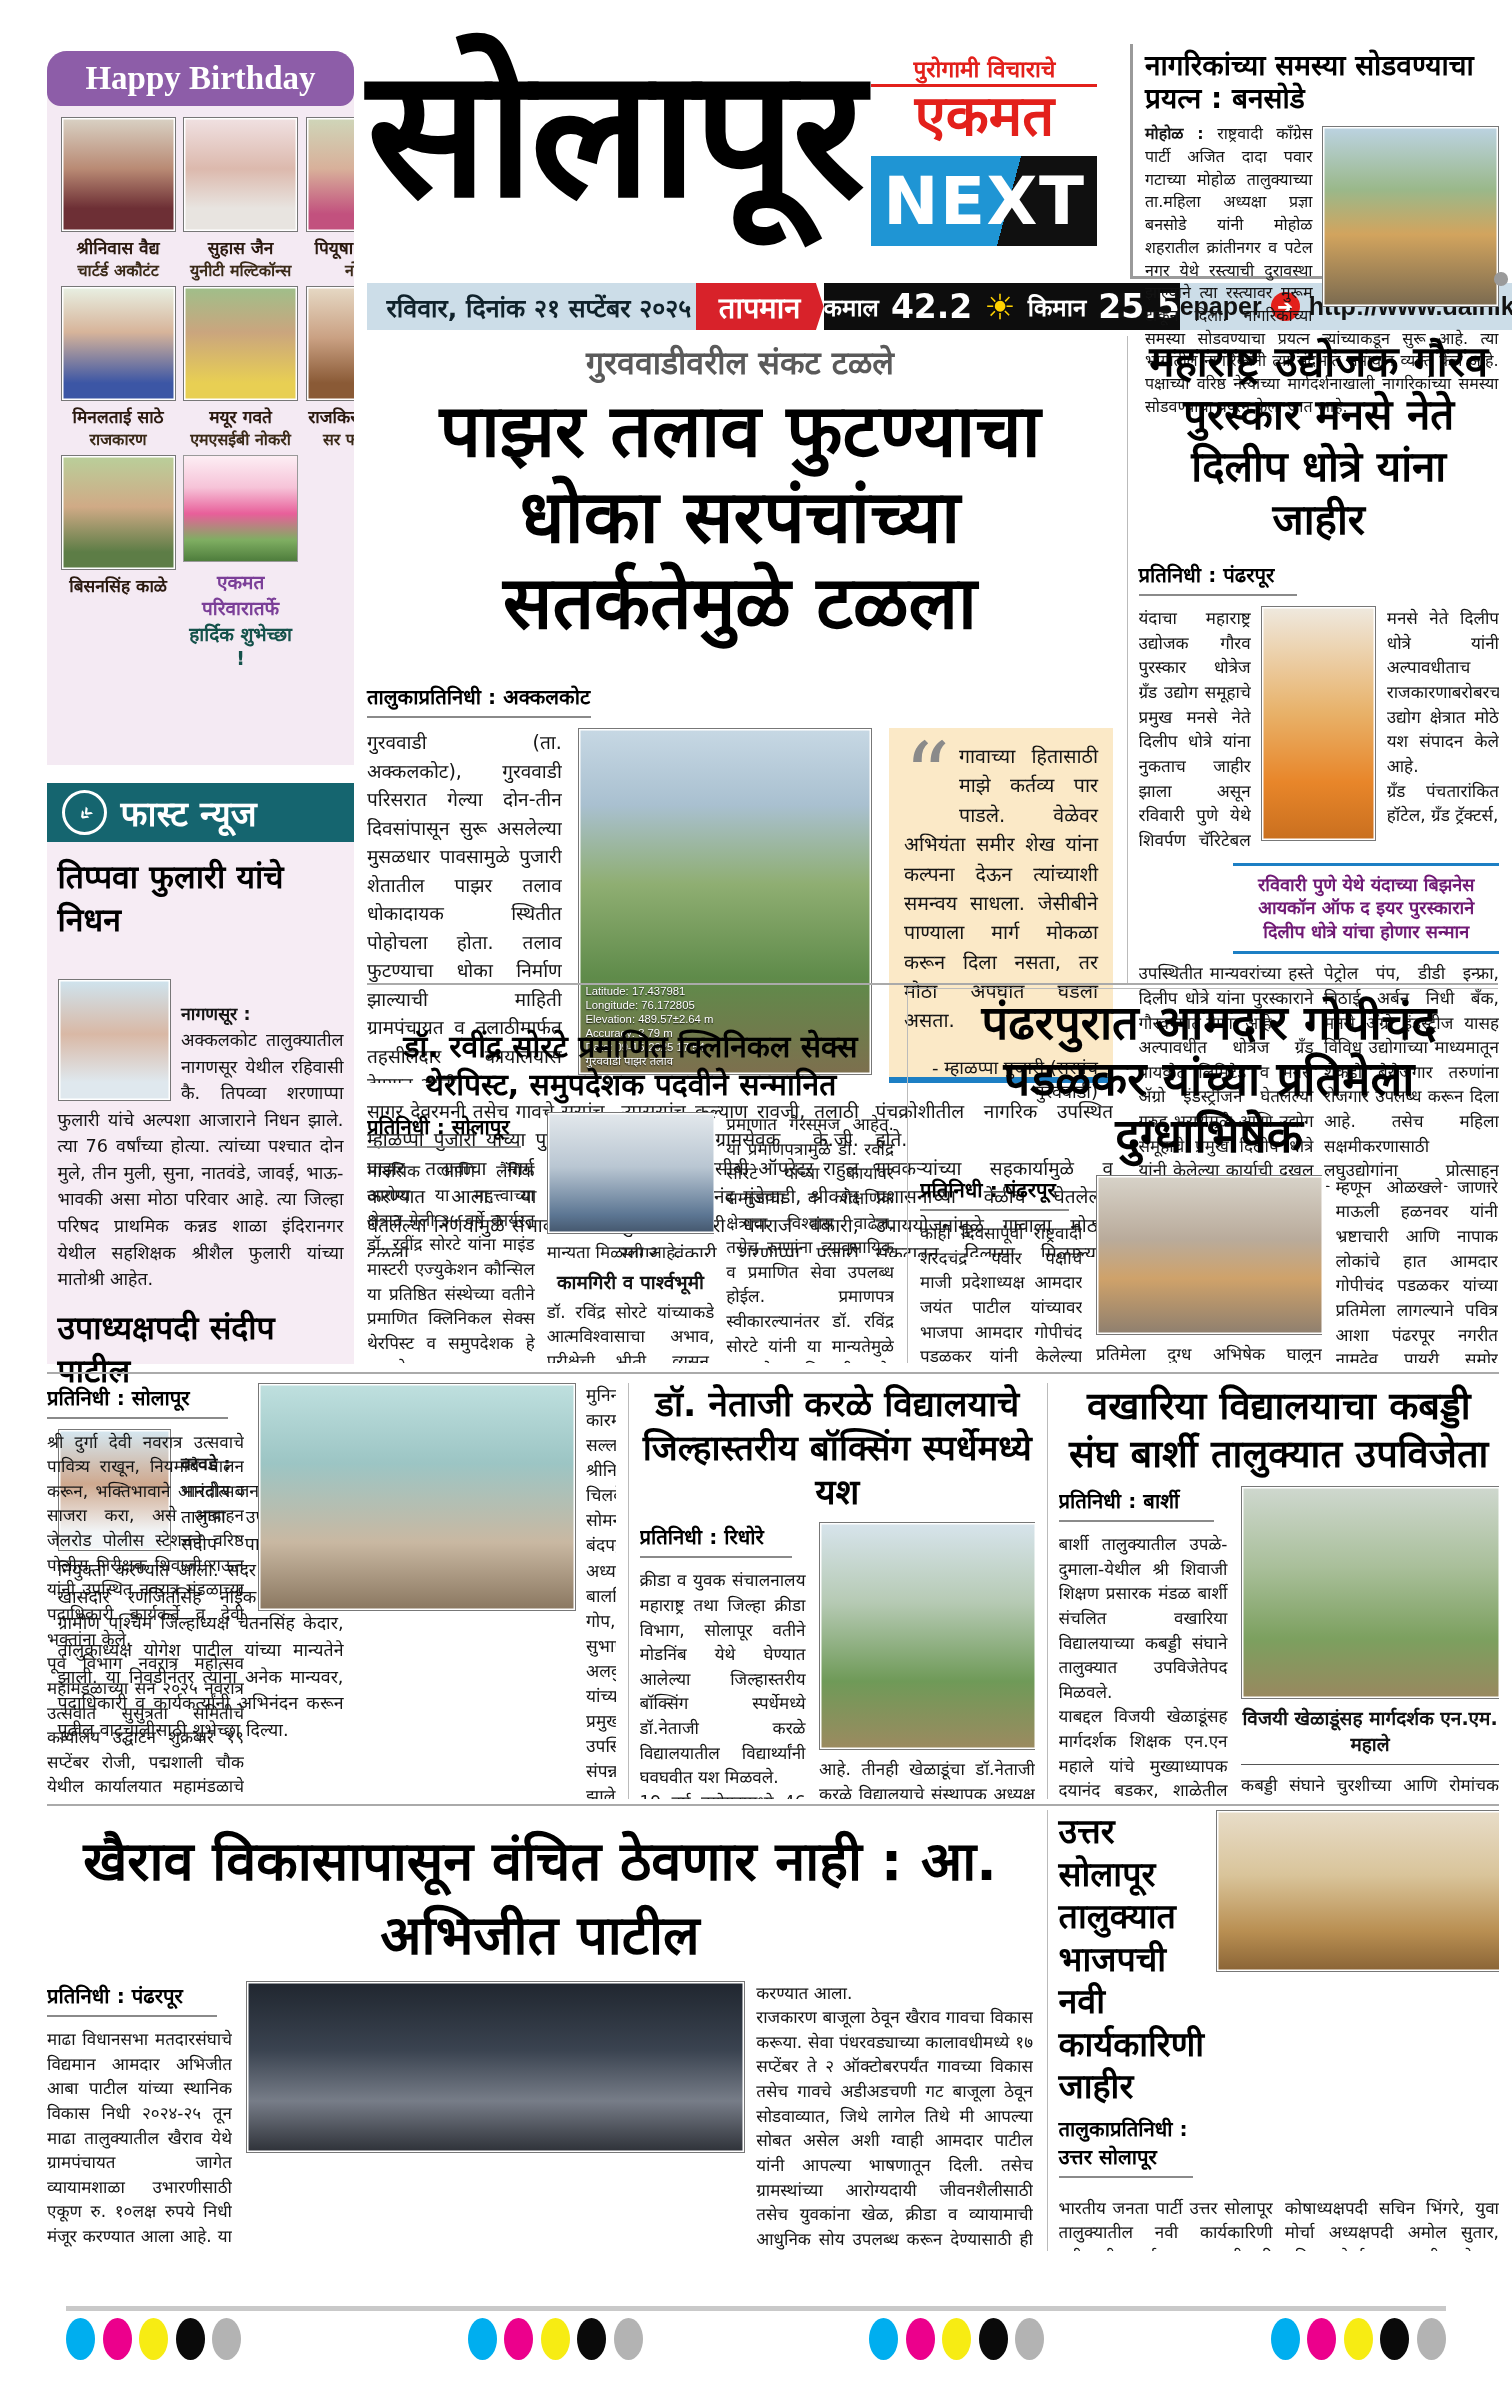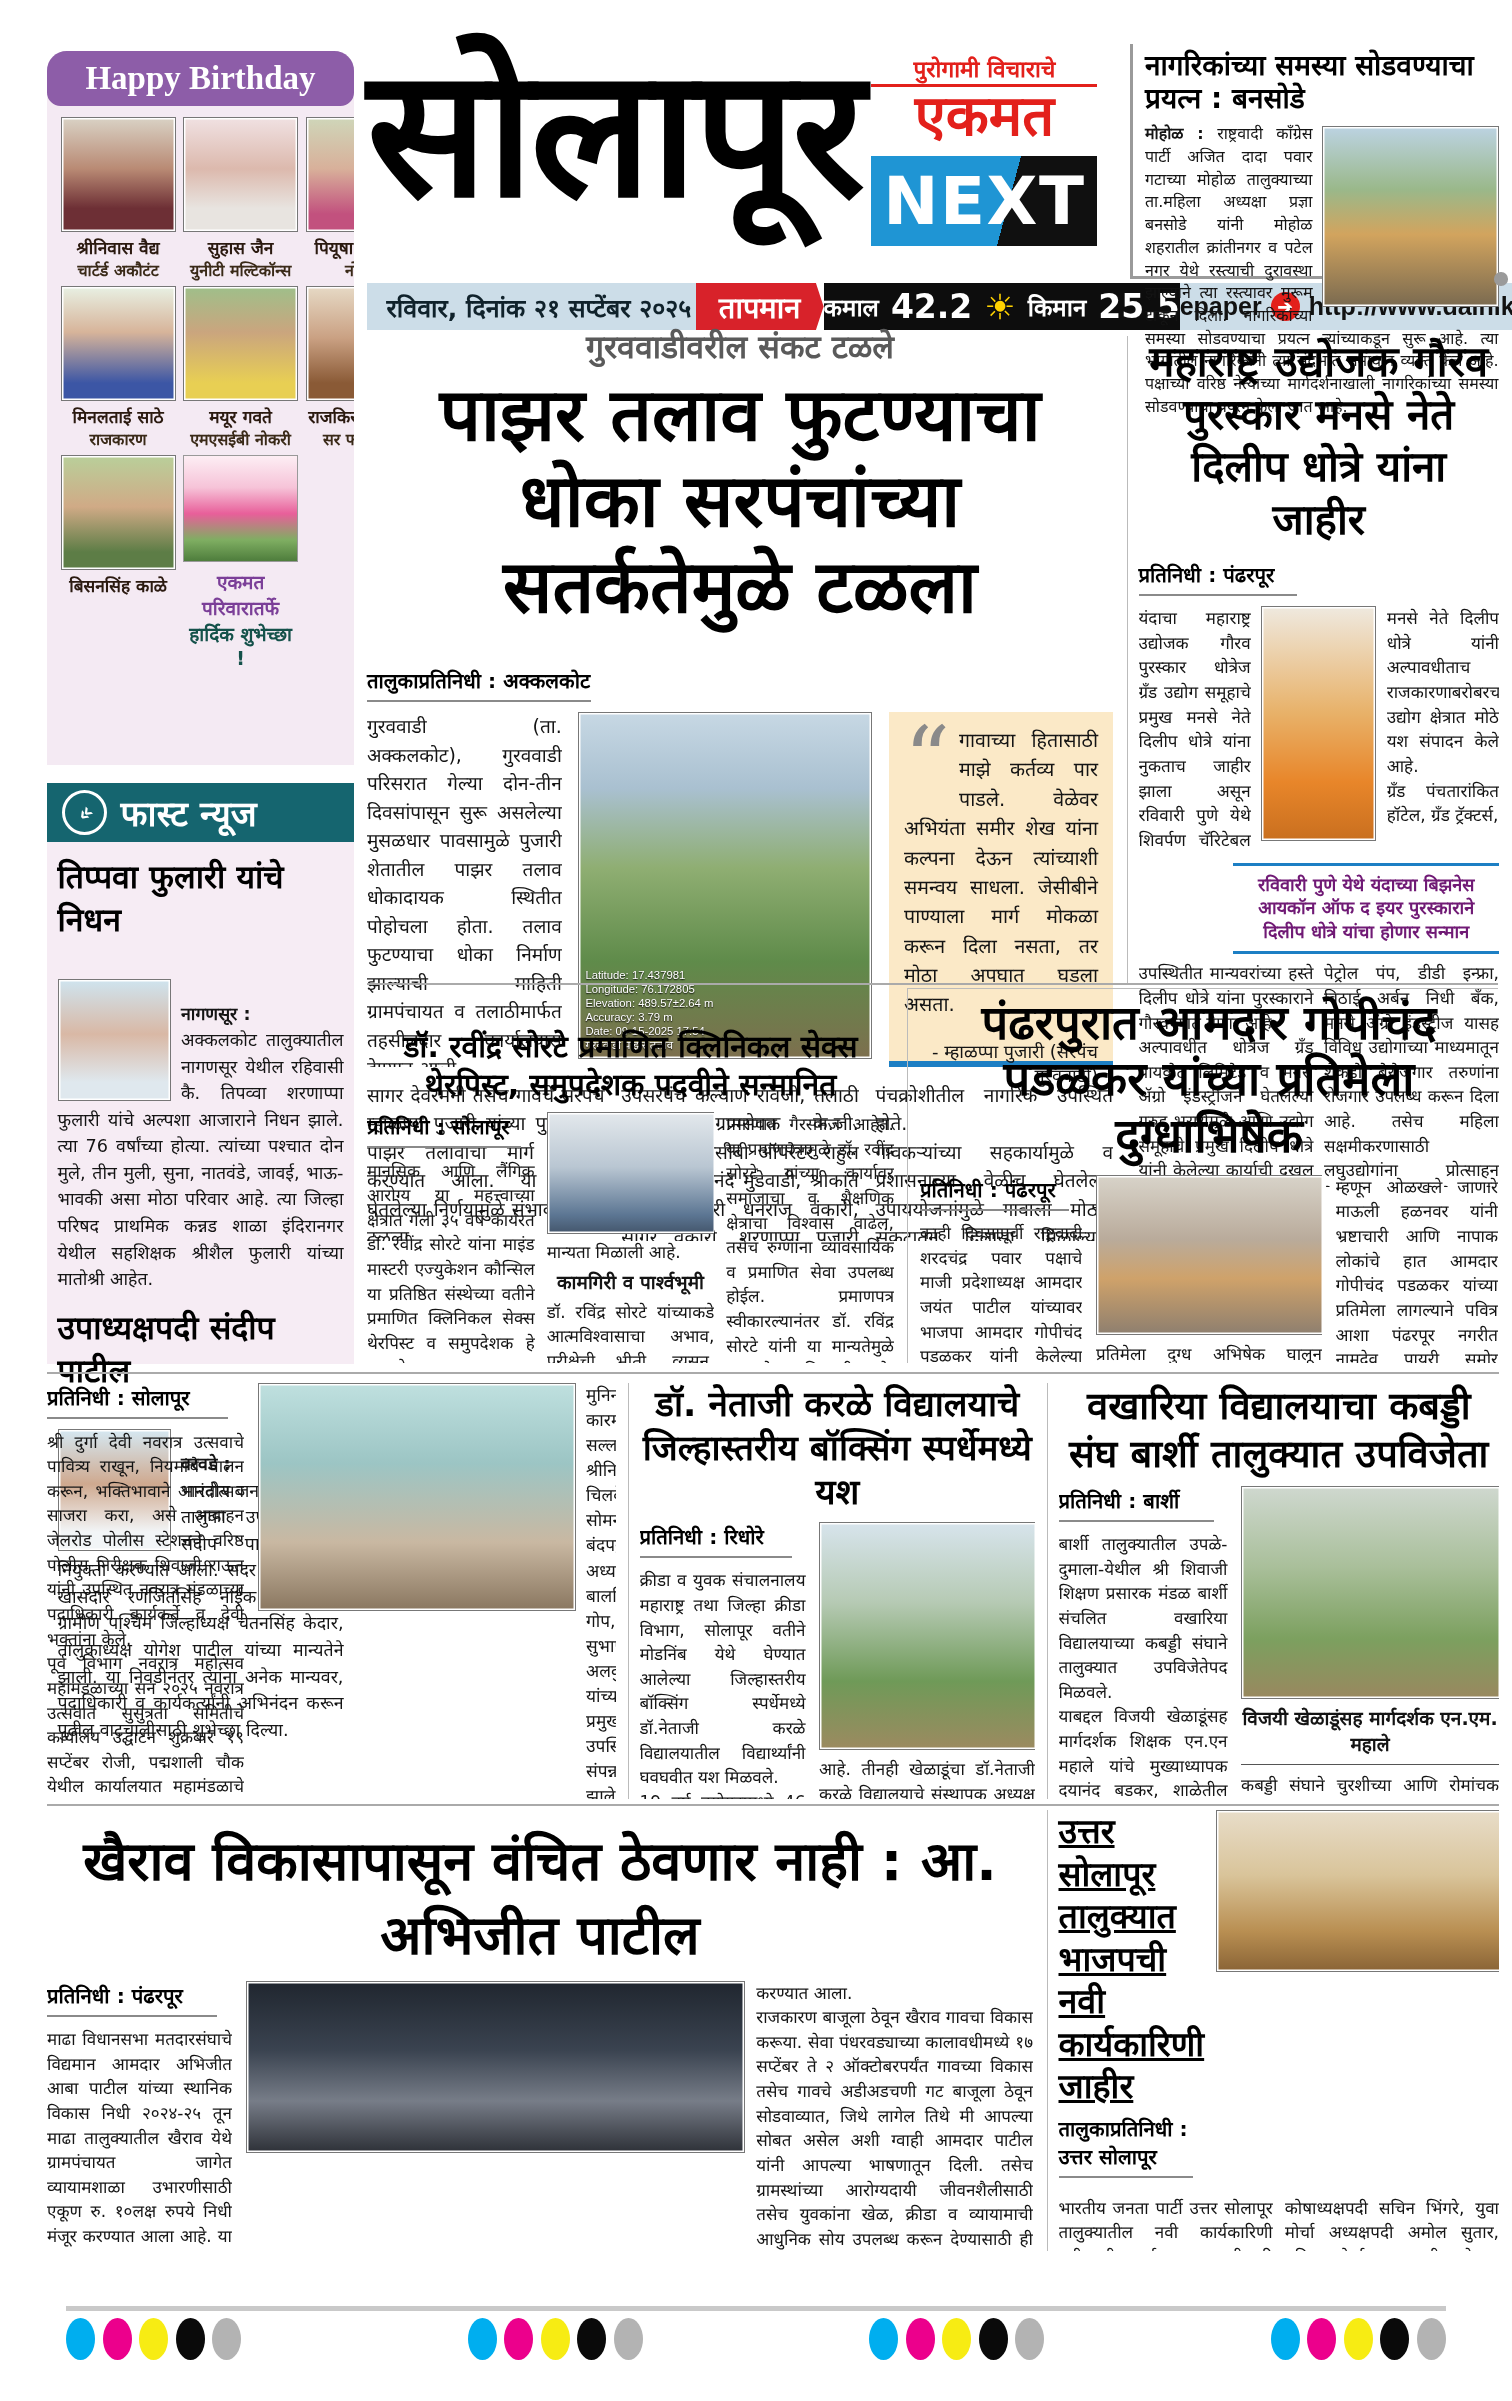--- a/index.html
+++ b/index.html
@@ -79,21 +79,21 @@
   
   .topright{left:1130px;top:44px;width:370px;height:235px;border-left:3.8px solid #9a9a9a;
             border-bottom:3.8px solid #9a9a9a;padding:4.5px 1.5px 7.5px 12px;}
   .topright h2{font-size:28px;line-height:1.2;margin-bottom:7.5px;}
   .tr-photo{float:right;width:175px;height:179px;margin:3px 0 3px 9px;}
   .tr-body{font-size:16px;line-height:1.42;text-align:justify;}
   .topright::after{content:"";position:absolute;right:-7.5px;bottom:-9.8px;width:13.6px;height:13.6px;
                    border-radius:50%;background:#9a9a9a;}
 
   
-  .lead{left:367px;top:324px;width:746px;height:649px;}
+  .lead{left:367px;top:340px;width:746px;height:649px;}
   .kicker{text-align:center;color:#5a5a5a;font-weight:bold;font-size:32px;margin-bottom:4.5px;}
   .lead-hl{font-size:73px;}
   .lead-byline{margin-top:19.6px;}
   .lead-row1{display:flex;gap:16.6px;height:355px;margin-top:3px;}
   .lead-col{flex:1;overflow:hidden;}
   .lead-photo{position:relative;flex:0 0 292px;height:345px;}
   .gps{position:absolute;left:6px;bottom:6px;color:#fff;font-size:11.3px;line-height:1.25;
        white-space:pre-line;text-shadow:0 0.8px 1.5px #000;font-family:"Liberation Sans",sans-serif;}
   .quotebox{flex:0 0 194px;background:#fbe9c7;border-bottom:6px solid #1d7fc4;
             padding:13.6px 15px;position:relative;}
@@ -157,21 +157,21 @@
   .kb-dark{color:#1d1d1d;font-weight:bold;font-size:30px;}
   .khairav h1{font-size:54px;text-align:center;margin:12px 0 10.5px 0;}
   .kh-flex{display:flex;gap:13.6px;overflow:hidden;height:279px;}
   .kh-c1{flex:0 0 185px;overflow:hidden;}
   .kh-mid{flex:0 0 497px;}
   .kh-photo{width:100%;height:170px;margin-bottom:7.5px;}
   .kh-c4{flex:1;overflow:hidden;}
 
   
   .bjp{left:1047px;top:1810px;width:452px;height:441px;border-left:0.8px solid #bbb;padding-left:10.5px;overflow:hidden;}
-  .bjp h2{font-size:34px;line-height:1.25;margin-bottom:6px;text-decoration:underline;}
+  .bjp h2{font-size:34px;line-height:1.25;margin-bottom:6px;}
   .bjp-top{display:flex;gap:12px;}
   .bjp-photo{flex:0 0 286px;height:160px;}
   .bjp-by{flex:1;}
   .bjp-cols{display:flex;gap:12px;margin-top:7.5px;overflow:hidden;height:249px;}
   .bjp-cols>div{flex:1;overflow:hidden;}
 
   
   .ph-field{background:linear-gradient(180deg,#c7d8e4 0%,#a9c0d0 22%,#8fae72 45%,#5f8b4a 72%,#7d6f4e 100%);}
   .ph-road{background:linear-gradient(180deg,#bcd3e2 0%,#9ab88a 35%,#d2a45e 60%,#7a6a50 100%);}
   .ph-stone{background:linear-gradient(180deg,#d8d3c9 0%,#b9ab9b 40%,#cfa26a 65%,#8e7f6f 100%);}

